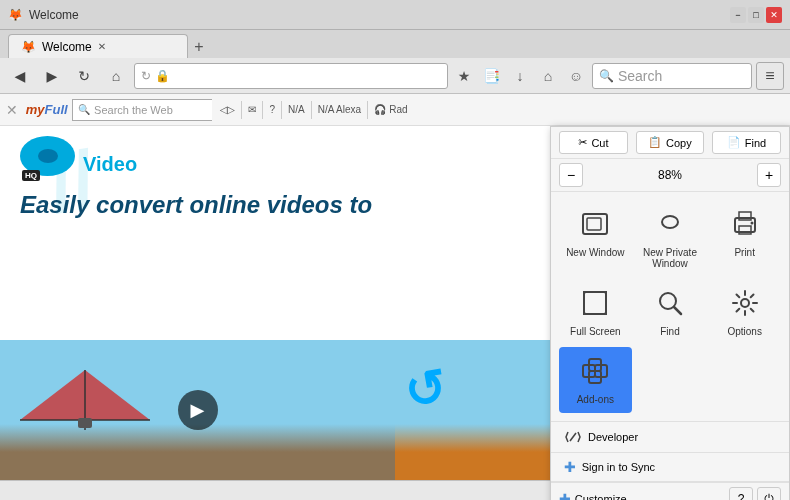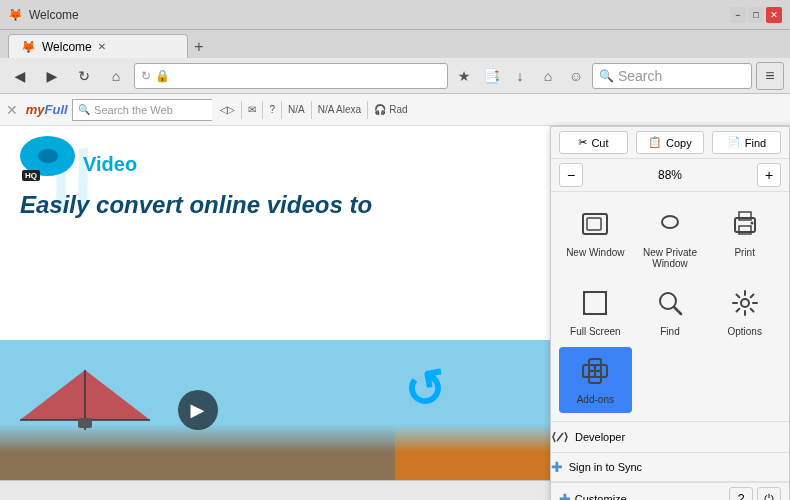--- a/index.html
+++ b/index.html
@@ -341,21 +341,21 @@
       justify-content: center;
       font-size: 22px;
       color: #444;
     }
     .fx-label {
       font-size: 10px;
       text-align: center;
       color: #333;
     }
     .fx-menu-link {
-      padding: 6px 0;
+      padding: 6px 13px;
       display: flex;
       align-items: center;
       gap: 6px;
       cursor: pointer;
       font-size: 11px;
     }
     .fx-bottom-row {
       display: flex;
       align-items: center;
       justify-content: space-between;

